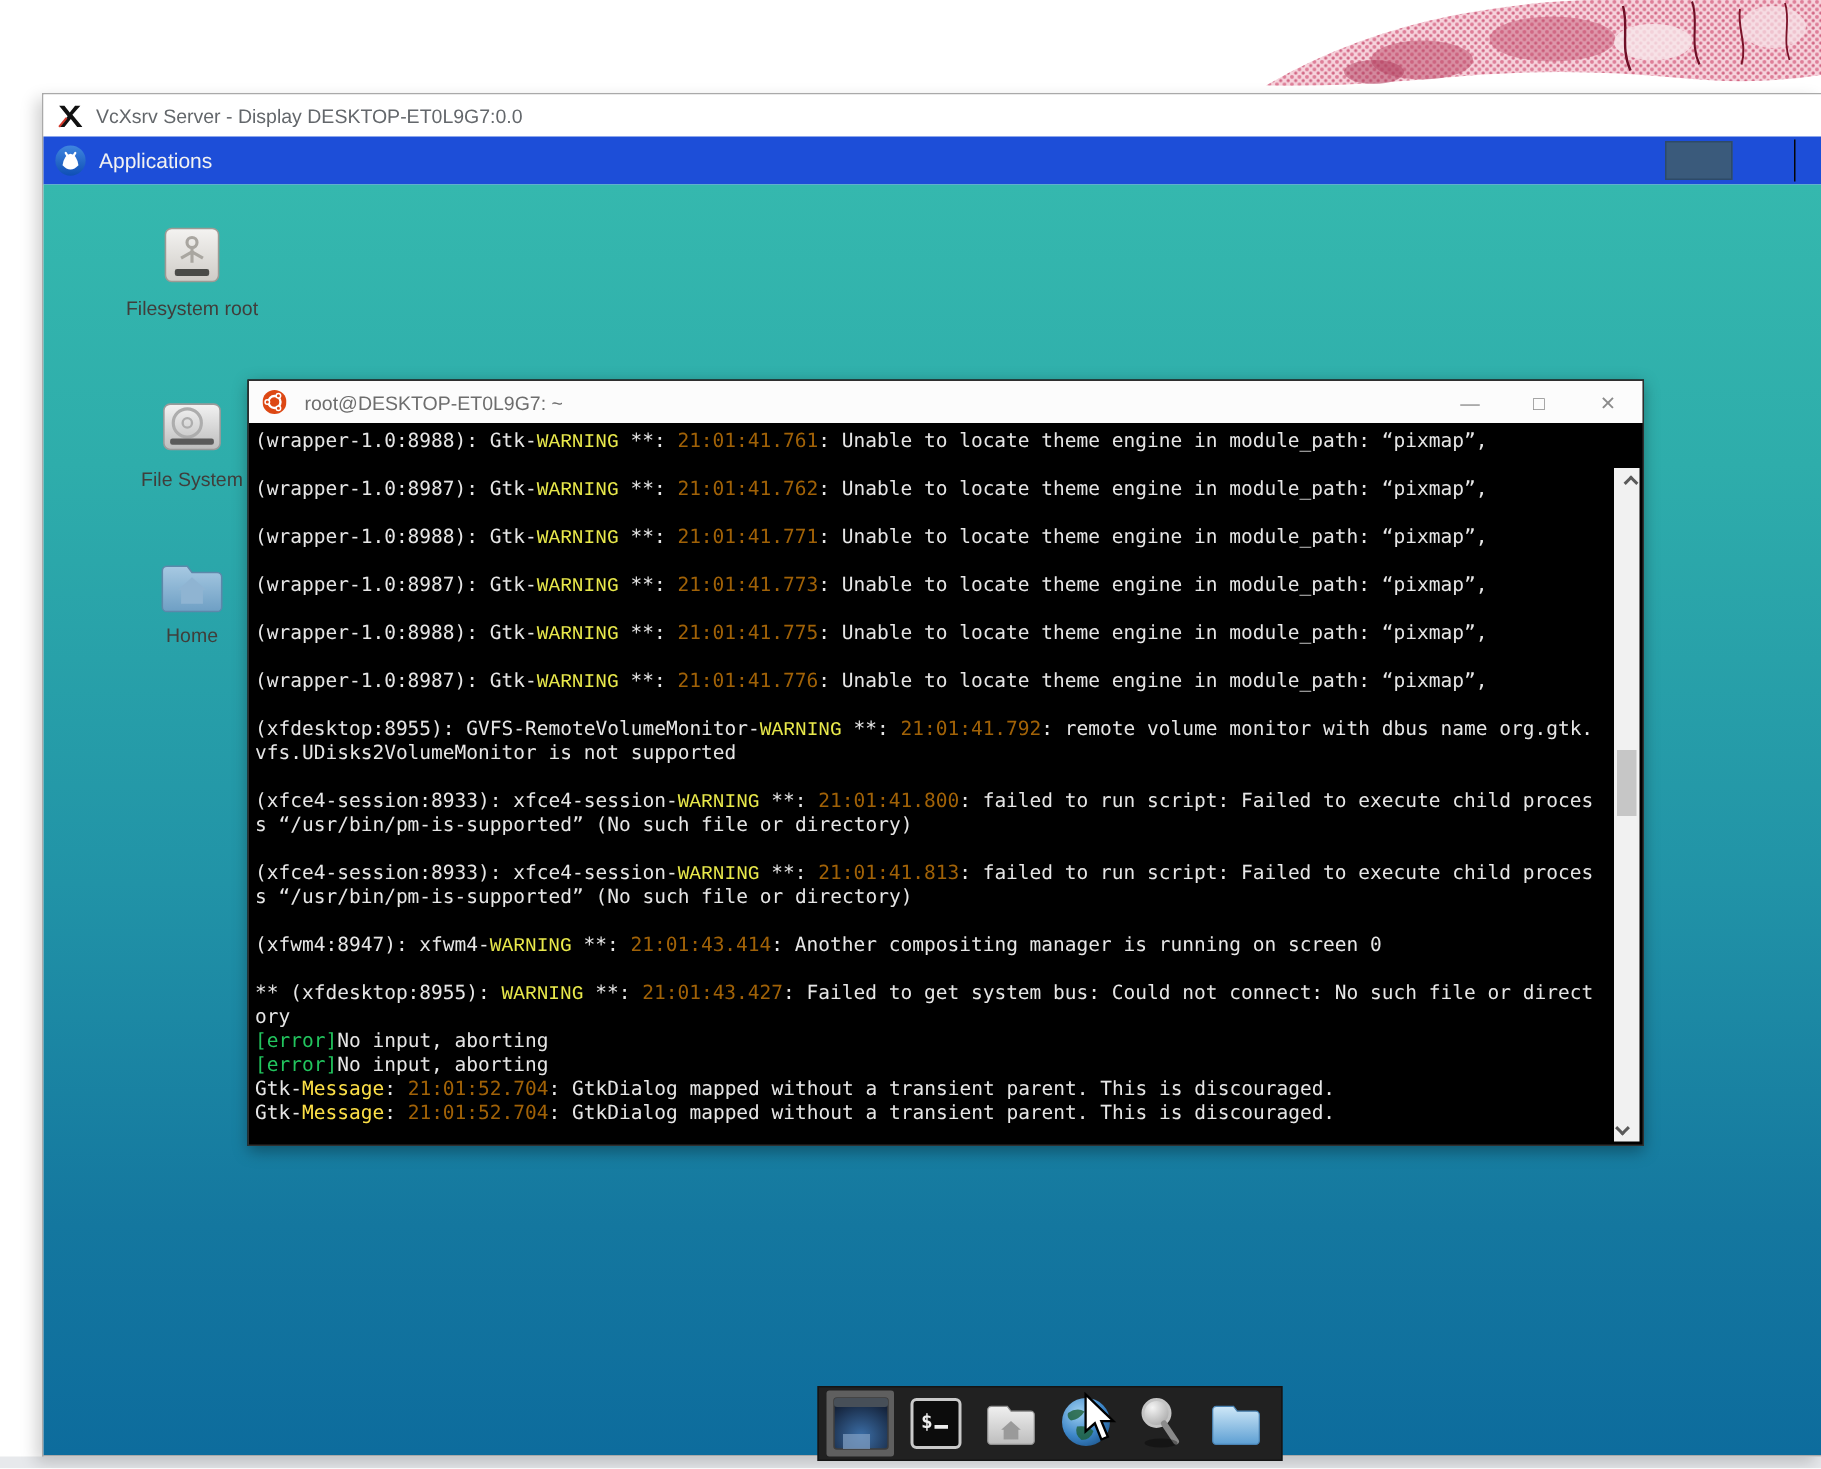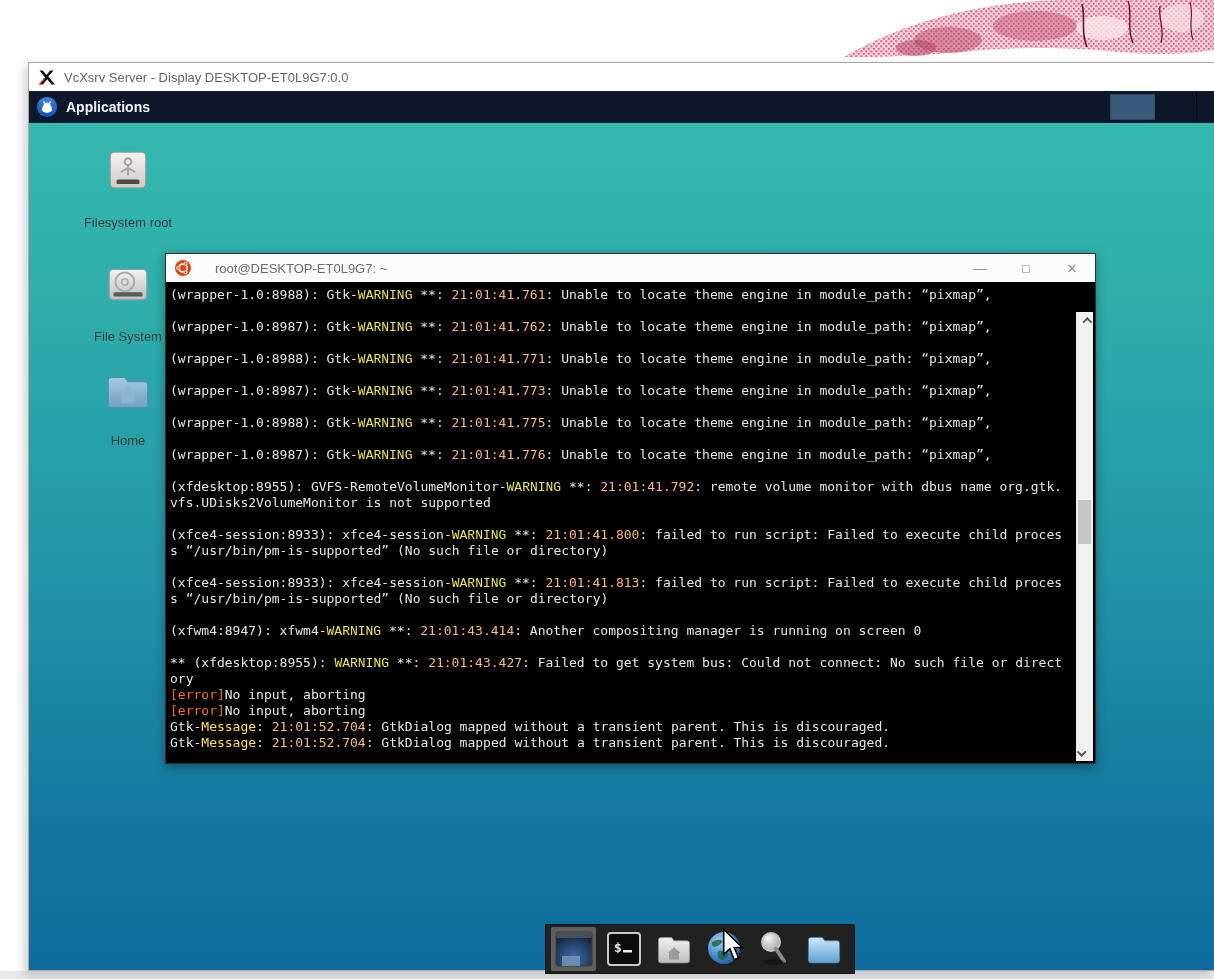--- a/index.html
+++ b/index.html
@@ -14,51 +14,51 @@
 
   
   .xwin { position:absolute; left:28px; top:62px; width:1186px; height:909px;
           background:#fff; border:1px solid #a9a9a9; border-right:none;
           box-shadow:-4px 4px 10px rgba(0,0,0,.18); }
   .xwin-titlebar { height:28px; background:#ffffff; display:flex; align-items:center;
                    padding-left:9px; gap:9px; }
   .xwin-title { color:#63676b; font-size:13px; }
 
   
-  .appbar { position:relative; height:32px; background:#0f172a; display:flex; align-items:center; padding-left:7px;font-weight:bold; }
+  .appbar { position:relative; height:32px; background:#1d4ed8; display:flex; align-items:center; padding-left:7px; }
   .appbar-label { color:#f2f2f2; font-size:14px; margin-left:8px; }
   .task-btn { position:absolute; right:59px; top:3px; width:45px; height:26px;
               background:#3a5a7b; border:1px solid #2d4a68; }
   .appbar-sep { position:absolute; right:17px; top:2px; width:1px; height:28px; background:#060606; }
 
   
   .desktop { position:absolute; left:0; right:0; top:60px; bottom:0;
              background:linear-gradient(180deg,#35b8ae 0%, #2eadab 22%, #2193a7 55%, #14779f 82%, #0d6c9d 100%); }
 
   .desk-icon { position:absolute; width:130px; text-align:center; cursor:default; }
   .desk-icon svg { display:block; margin:0 auto; }
-  .desk-label { margin-top:20px; color:#403e3b; font-size:13px; line-height:16px; }
+  .desk-label { margin-top:3px; color:#403e3b; font-size:13px; line-height:16px; }
 
   
   .terminal { position:absolute; left:136px; top:130px; width:931px; height:511px;
               background:#000; border:1px solid #2f2f2f; box-shadow:0 3px 10px rgba(0,0,0,.35); }
   .term-titlebar { height:28px; background:#fcfcfc; display:flex; align-items:center;
-                   padding-left:9px; gap:24px; }
+                   padding-left:9px; gap:12px; }
   .term-title { color:#6d6d6d; font-size:13px; }
   .term-controls { margin-left:auto; display:flex; height:28px; }
   .term-ctl { width:46px; height:28px; display:flex; align-items:center; justify-content:center;
               color:#8b8b8b; font-size:13px; cursor:default; }
   .term-body { position:absolute; left:1px; right:1px; top:29px; bottom:1px; background:#000; }
   .term-lines { position:absolute; left:3px; top:4px; right:20px; bottom:0;
                 font-family:"DejaVu Sans Mono", monospace; font-size:13px; line-height:16px;
                 white-space:pre; overflow:hidden; color:#e6e6e6; }
   .tline { height:16px; }
   .seg-warn { color:#e9e94b;font-family:Liberation Mono, monospace; }
-  .seg-time { color:#fdba74; }
-  .seg-err  { color:#f97316; }
+  .seg-time { color:#a16207; }
+  .seg-err  { color:#22c55e; }
   .seg-grn  { color:#fde047; }
 
   .term-scrollbar { position:absolute; right:1px; top:29px; bottom:1px; width:17px; background:#f1f1f1; }
   .sb-arrow { position:absolute; left:0; width:17px; height:16px; display:flex; align-items:center; justify-content:center; }
   .sb-arrow span { width:7px; height:7px; border-top:2px solid #5a5a5a; border-right:2px solid #5a5a5a; display:block; }
   .sb-up { top:0; } .sb-up span { transform:rotate(-45deg) translate(1px,3px); }
   .sb-down { bottom:0; } .sb-down span { transform:rotate(135deg) translate(1px,3px); }
   .sb-thumb { position:absolute; left:2px; right:2px; top:188px; height:44px; background:#c6c6c6; }
 
   

